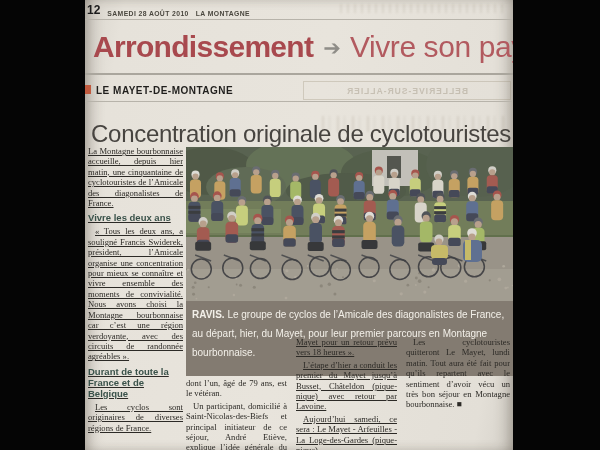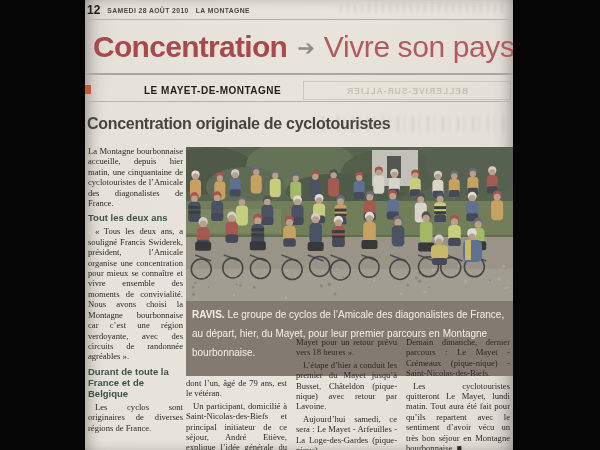--- a/index.html
+++ b/index.html
@@ -4,89 +4,89 @@
 <style>
   html,body{margin:0;padding:0;background:#000;}
   #stage{position:relative;width:600px;height:450px;background:#050505;overflow:hidden;
          font-family:"Liberation Sans",sans-serif;}
   #page{position:absolute;left:85px;top:0;width:428px;height:450px;overflow:hidden;
         background:linear-gradient(100deg,#d9d5cd 0%,#e6e2da 8%,#e8e4dc 50%,#e3dfd7 92%,#d6d2ca 100%);
         box-shadow:inset 10px 0 16px -8px rgba(60,50,40,.45), inset -10px 0 16px -8px rgba(60,50,40,.45);
         color:#2b2926;}
 
   
-  .masthead{position:absolute;left:2px;top:3px;display:flex;align-items:center;gap:7px;}
+  .masthead{position:absolute;left:2px;top:3px;display:flex;align-items:flex-end;gap:7px;}
   .pagenum{font-weight:bold;font-size:12px;color:#1c1c1c;}
   .dateline,.papername{font-size:6.8px;font-weight:bold;color:#4a473f;letter-spacing:.4px;}
   .rule{position:absolute;left:0;right:0;background:#b7b3aa;}
   .rule-masthead{top:19px;height:1px;}
   .rule-banner{top:73px;height:2px;background:#aaa69d;}
   .rule-kicker{top:101px;height:1px;}
 
   
   .banner{position:absolute;left:8px;top:24px;right:2px;height:46px;display:flex;align-items:center;white-space:nowrap;}
   .banner .section{font-size:30px;font-weight:bold;color:#a8494e;letter-spacing:-.7px;}
   .banner .arrow{font-size:21px;color:#8f8d88;margin:2px 9px 0 10px;}
   .banner .subsection{font-size:30px;color:#b25a5f;letter-spacing:-.4px;}
 
   
-  .kicker-row{position:absolute;left:0;top:85px;display:flex;align-items:flex-start;gap:48px;}
+  .kicker-row{position:absolute;left:0;top:85px;display:flex;align-items:flex-start;}
   .kicker-square{width:9px;height:9px;background:#c05a3e;margin-right:5px;margin-left:-3px;}
   .kicker{font-size:10px;font-weight:bold;color:#201f1d;letter-spacing:.5px;}
 
   
   .ghost-box{position:absolute;left:218px;top:81px;width:206px;height:17px;
              border:1px solid rgba(150,138,115,.30);display:flex;align-items:center;justify-content:center;
              transform:scaleX(-1);color:rgba(125,112,88,.30);font-size:8.5px;font-weight:bold;
              letter-spacing:1px;filter:blur(.5px);overflow:hidden;}
   .ghost-smudge{position:absolute;left:230px;top:116px;width:190px;height:16px;opacity:.14;
              background:repeating-linear-gradient(90deg,transparent 0 7px,#7a6f58 7px 9px,transparent 9px 14px,#8a7f68 14px 15px);
              filter:blur(1px);}
   .ghost-smudge2{position:absolute;left:250px;top:4px;width:170px;height:9px;opacity:.12;
              background:repeating-linear-gradient(90deg,transparent 0 5px,#7a6f58 5px 7px);filter:blur(.8px);}
 
   
-  .headline{position:absolute;left:2px;top:104px;width:424px;font-size:16px;font-weight:bold;
-            color:#474440;letter-spacing:-.3px;}
+  .headline{position:absolute;left:2px;top:104px;width:424px;font-size:24px;font-weight:normal;
+            color:#474440;letter-spacing:-.3px;text-align:right;}
 
   
   .photo-block{position:absolute;left:101px;top:147px;width:327px;}
   .photo-frame{width:327px;height:154px;background:#55663f;overflow:hidden;}
   .photo-frame svg{display:block;filter:blur(.4px) saturate(.75) contrast(.92);}
   .caption{background:#837b71;color:#f3f0e9;font-size:10px;line-height:19px;padding:4px 6px 14px;}
   .caption b{font-weight:bold;}
 
   
   .col{position:absolute;font-family:"Liberation Serif",serif;font-size:8.6px;line-height:10.4px;
        text-align:justify;color:#2c2a26;overflow:hidden;}
   .col p{margin:0 0 2px;text-indent:7px;}
   .col p.noindent{text-indent:0;}
   .crosshead{font-family:"Liberation Sans",sans-serif;font-weight:bold;font-size:9.5px;line-height:11px;
              color:#3a524a;margin:4px 0 3px;text-align:left;}
-  #col1{left:3px;top:146px;width:95px;height:304px;}
+  #col1{left:3px;top:146px;width:95px;height:304px;text-decoration:underline;}
   #col2{left:101px;top:337px;width:101px;height:113px;margin-top:41px;}
-  #col3{left:211px;top:337px;width:101px;height:113px;}
+  #col3{left:211px;top:337px;width:101px;height:113px;text-decoration:underline;}
   #col4{left:321px;top:337px;width:104px;height:113px;}
 </style>
 </head>
 <body>
 
 <div id="stage">
   <div id="page">
 
     <div class="masthead">
       <span class="pagenum">12</span>
       <span class="dateline">SAMEDI 28 AOÛT 2010</span>
       <span class="papername">LA MONTAGNE</span>
     </div>
     <div class="ghost-smudge2"></div>
     <div class="rule rule-masthead"></div>
 
     <div class="banner">
-      <span class="section">Concentration</span>
+      <span class="section">Arrondissement</span>
       <span class="arrow">➔</span>
       <span class="subsection">Vivre son pays</span>
     </div>
     <div class="rule rule-banner"></div>
 
     <div class="kicker-row">
       <span class="kicker-square"></span>
       <span class="kicker">LE MAYET-DE-MONTAGNE</span>
     </div>
     <div class="ghost-box">BELLERIVE-SUR-ALLIER</div>
@@ -344,37 +344,36 @@
             <rect x="0" y="0" width="327" height="154" fill="#d6cbb6" opacity="0.1"></rect>
           </svg>
       </div>
       <div class="caption">
         <b>RAVIS.</b><span> Le groupe de cyclos de l’Amicale des diagonalistes de France, au départ, hier, du Mayet, pour leur premier parcours en Montagne bourbonnaise.</span>
       </div>
     </div>
 
     <div class="col" id="col1">
       <p class="noindent">La Montagne bourbonnaise accueille, depuis hier matin, une cinquantaine de cyclotouristes de l’Amicale des diagonalistes de France.</p>
-      <div class="crosshead">Tout les deux ans</div>
+      <div class="crosshead">Vivre les deux ans</div>
       <p>« Tous les deux ans, a souligné Francis Swiderek, président, l’Amicale organise une concentration pour mieux se connaître et vivre ensemble des moments de convivialité. Nous avons choisi la Montagne bourbonnaise car c’est une région verdoyante, avec des circuits de randonnée agréables ».</p>
       <div class="crosshead">Durant de toute la France et de Belgique</div>
       <p>Les cyclos sont originaires de diverses régions de France.</p>
 
     </div>
 
     <div class="col" id="col2">
       <p class="noindent">dont l’un, âgé de 79 ans, est le vétéran.</p>
       <p>Un participant, domicilié à Saint-Nicolas-des-Biefs et principal initiateur de ce séjour, André Etiève, explique l’idée générale du périple : « Durant trois jours, nous allons parcourir 100 km au quotidien, avec un départ à 8 h 30 du</p>
     </div>
 
     <div class="col" id="col3">
       <p class="noindent">Mayet pour un retour prévu vers 18 heures ».</p>
       <p>L’étape d’hier a conduit les premier du Mayet jusqu’à Busset, Châteldon (pique-nique) avec retour par Lavoine.</p>
       <p>Aujourd’hui samedi, ce sera : Le Mayet - Arfeuilles - La Loge-des-Gardes (pique-nique).</p>
     </div>
 
     <div class="col" id="col4">
-      <p class="noindent">Demain dimanche, dernier parcours : Le Mayet - Crémeaux (pique-nique) - Saint-Nicolas-des-Biefs.</p>
       <p>Les cyclotouristes quitteront Le Mayet, lundi matin. Tout aura été fait pour qu’ils repartent avec le sentiment d’avoir vécu un très bon séjour en Montagne bourbonnaise. ■</p>
     </div>
 
   </div>
 </div>
 
 </body></html>

